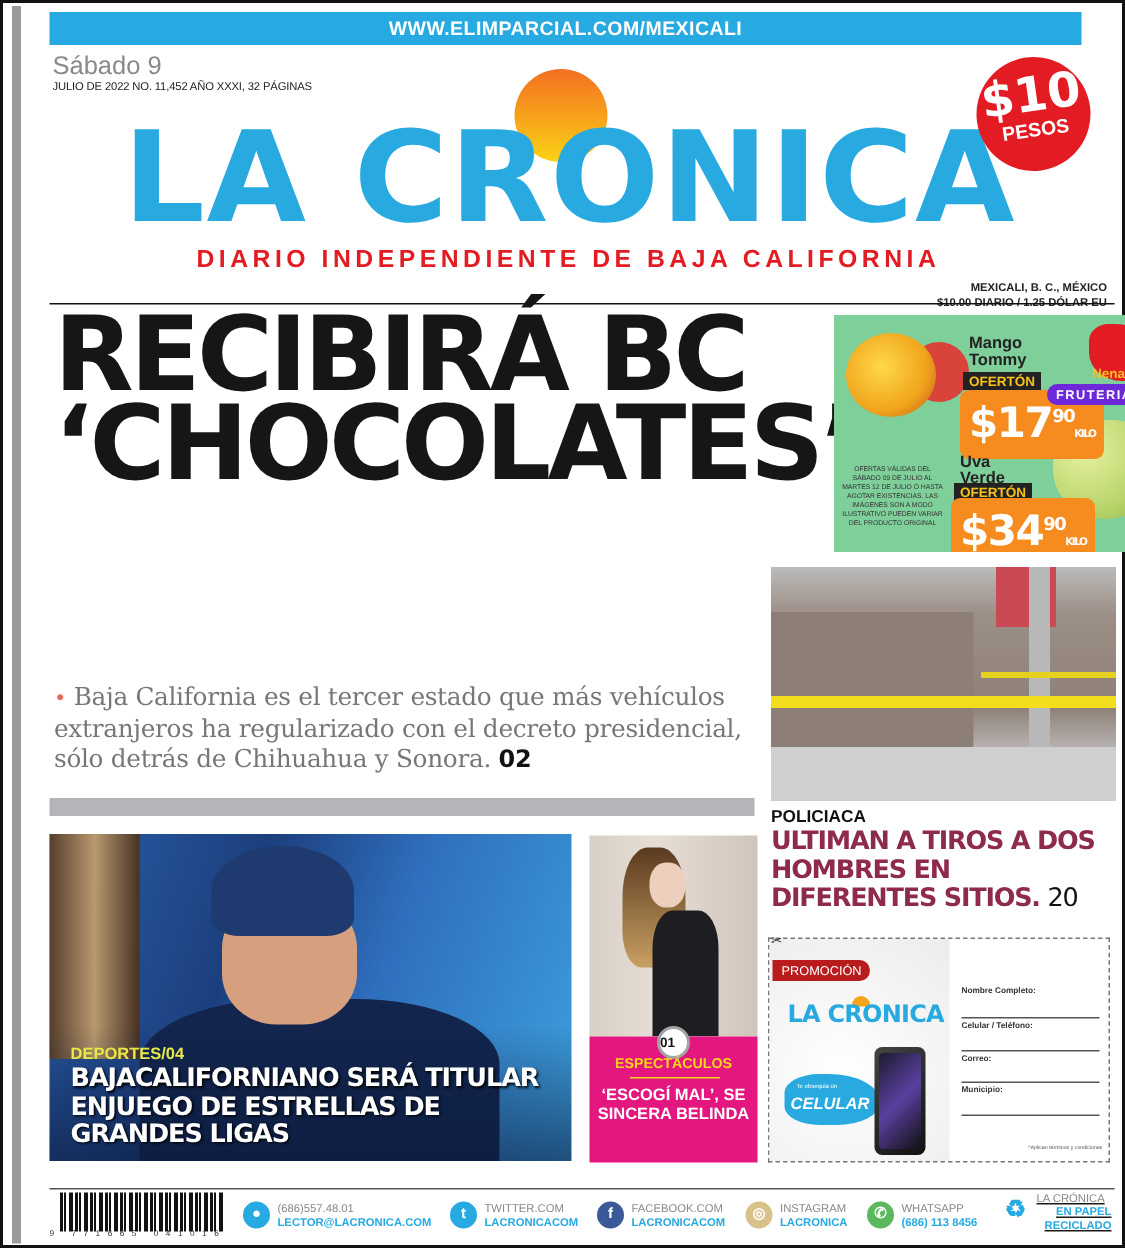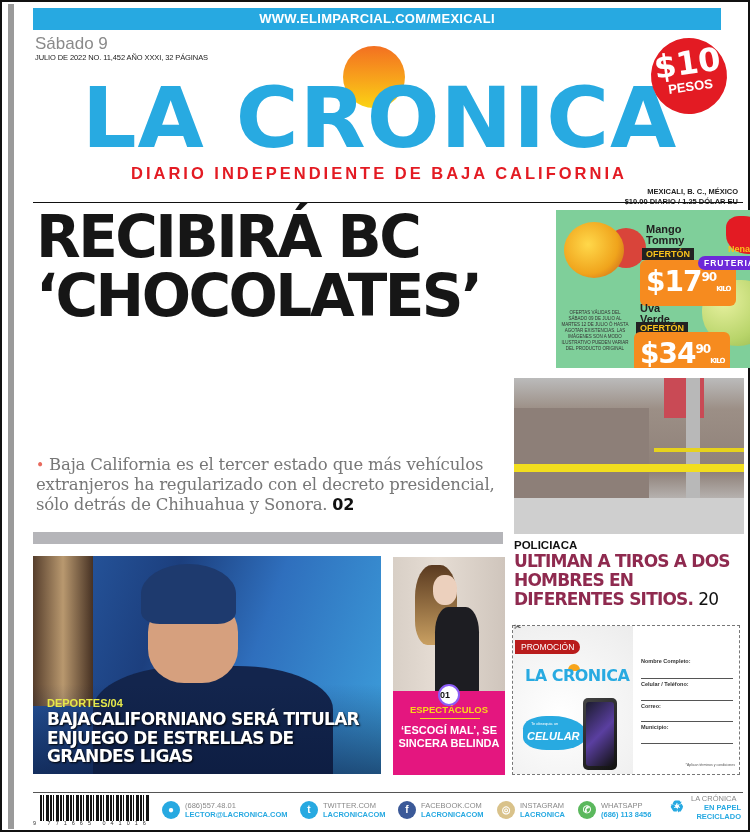--- a/index.html
+++ b/index.html
@@ -26,21 +26,21 @@
     background: #e31b23; color: #fff; text-align: center; transform: rotate(-8deg); }
   .price-badge .amt { display: block; font-weight: bold; font-size: 32px; line-height: 34px; margin-top: 8px; font-family: "DejaVu Sans", sans-serif; }
   .price-badge .cur { display: block; font-weight: bold; font-size: 13px; line-height: 14px; }
 
   .tagline { position: absolute; left: 131px; top: 164px; font-weight: bold; font-size: 16.5px; color: #e31b23; letter-spacing: 3px; white-space: nowrap; }
   .location { position: absolute; right: 12px; top: 187px; text-align: right; font-size: 7.5px; font-weight: bold; color: #222; line-height: 10px; }
 
   .top-rule { position: absolute; left: 33px; top: 202px; width: 710px; height: 1px; background: #111; }
 
   .main-headline { position: absolute; left: 36px; top: 208px; width: 470px; font-family: "DejaVu Sans", sans-serif;
-    font-weight: bold; font-size: 58px; line-height: 59px; color: #161616; letter-spacing: -2.5px; }
+    font-weight: bold; font-size: 69px; line-height: 59px; color: #161616; letter-spacing: -2.5px; }
   .main-headline div { white-space: nowrap; }
 
   .summary { position: absolute; left: 36px; top: 455px; width: 470px; font-family: "DejaVu Serif", serif; font-size: 16.5px;
     line-height: 20px; color: #777; letter-spacing: -0.2px; }
   .summary .bullet { color: #e86a5e; font-size: 14px; }
   .summary .page-ref { color: #111; font-family: "DejaVu Sans", sans-serif; font-weight: bold; font-size: 16px; }
 
   .grey-band { position: absolute; left: 33px; top: 532px; width: 470px; height: 12px; background: #b5b5b9; }
 
   
@@ -89,21 +89,21 @@
   .sports-headline { position: absolute; left: 47px; top: 710px; width: 330px; font-family: "DejaVu Sans", sans-serif; font-weight: bold; font-size: 17px;
     line-height: 18.5px; color: #fff; letter-spacing: -0.7px; text-shadow: 1px 1px 2px #000; }
 
   
   .ent-photo { position: absolute; left: 393px; top: 557px; width: 112px; height: 134px;
     background: linear-gradient(90deg, #d8cfc6 0%, #e6ddd4 40%, #cfc5bc 100%); overflow: hidden; }
   .ent-photo .hair { position: absolute; left: 22px; top: 8px; width: 42px; height: 80px; border-radius: 40% 40% 30% 30%; background: linear-gradient(#5a3a20, #c9a062); }
   .ent-photo .face { position: absolute; left: 40px; top: 18px; width: 24px; height: 30px; border-radius: 45%; background: #ecd0bd; }
   .ent-photo .dress { position: absolute; left: 42px; top: 50px; width: 44px; height: 84px; border-radius: 30% 30% 0 0; background: #1d1d22; }
   .ent-box { position: absolute; left: 393px; top: 691px; width: 112px; height: 84px; background: #e4167f; text-align: center; }
-  .ent-num { position: absolute; left: 438px; top: 684px; width: 22px; height: 22px; border-radius: 50%; background: #fff; border: 2px solid #8b5cf6;
+  .ent-num { position: absolute; left: 438px; top: 684px; width: 22px; height: 22px; border-radius: 50%; background: #fff; border: 2px solid #a3a3a3;
     font-weight: bold; font-size: 9px; line-height: 18px; color: #111; }
   .ent-section { position: absolute; left: 393px; top: 704px; width: 112px; text-align: center; font-weight: bold; font-size: 9.5px; color: #f9d51b; }
   .ent-rule { position: absolute; left: 420px; top: 718px; width: 60px; height: 1px; background: #f9d51b; }
   .ent-headline { position: absolute; left: 393px; top: 724px; width: 112px; text-align: center; font-weight: bold; font-size: 11px; line-height: 12.5px; color: #fff; }
 
   
   .promo { position: absolute; left: 512px; top: 625px; width: 228px; height: 150px; border: 1px dashed #777; background: #fff; }
   .promo-left { position: absolute; left: 0; top: 0; width: 120px; height: 148px; background: radial-gradient(circle at 40% 60%, #ffffff, #ececec); }
   .promo-tag { position: absolute; left: 2px; top: 14px; background: #b91c1c; color: #fff; font-weight: normal; font-size: 8.5px; padding: 2px 6px; border-radius: 0 8px 8px 0; }
   .promo-logo { position: absolute; left: 12px; top: 40px; font-family: "DejaVu Sans", sans-serif; font-weight: bold; font-size: 16px; color: #28aae1; letter-spacing: -0.5px; white-space: nowrap; }
@@ -274,17 +274,17 @@
 </div>
 <div class="contact" style="left:578px;">
   <span class="ic" style="background:#5bb85d;">✆</span>
   <span class="txt">
       <span class="l1">WHATSAPP</span>
       <span class="l2">(686) 113 8456</span>
     </span>
 </div>
 <div class="contact" style="left:668px;top:796px;">
   <span class="ic" style="background:#fff;color:#27a9e1;font-size:16px;">♻</span>
-  <span class="txt" style="white-space:normal;width:50px;">
+  <span class="txt" style="white-space:normal;width:50px;text-decoration:underline;">
       <span class="l1">LA CRÓNICA</span>
       <span class="l2">EN PAPEL RECICLADO</span>
     </span>
 </div>
 
 </body></html>

